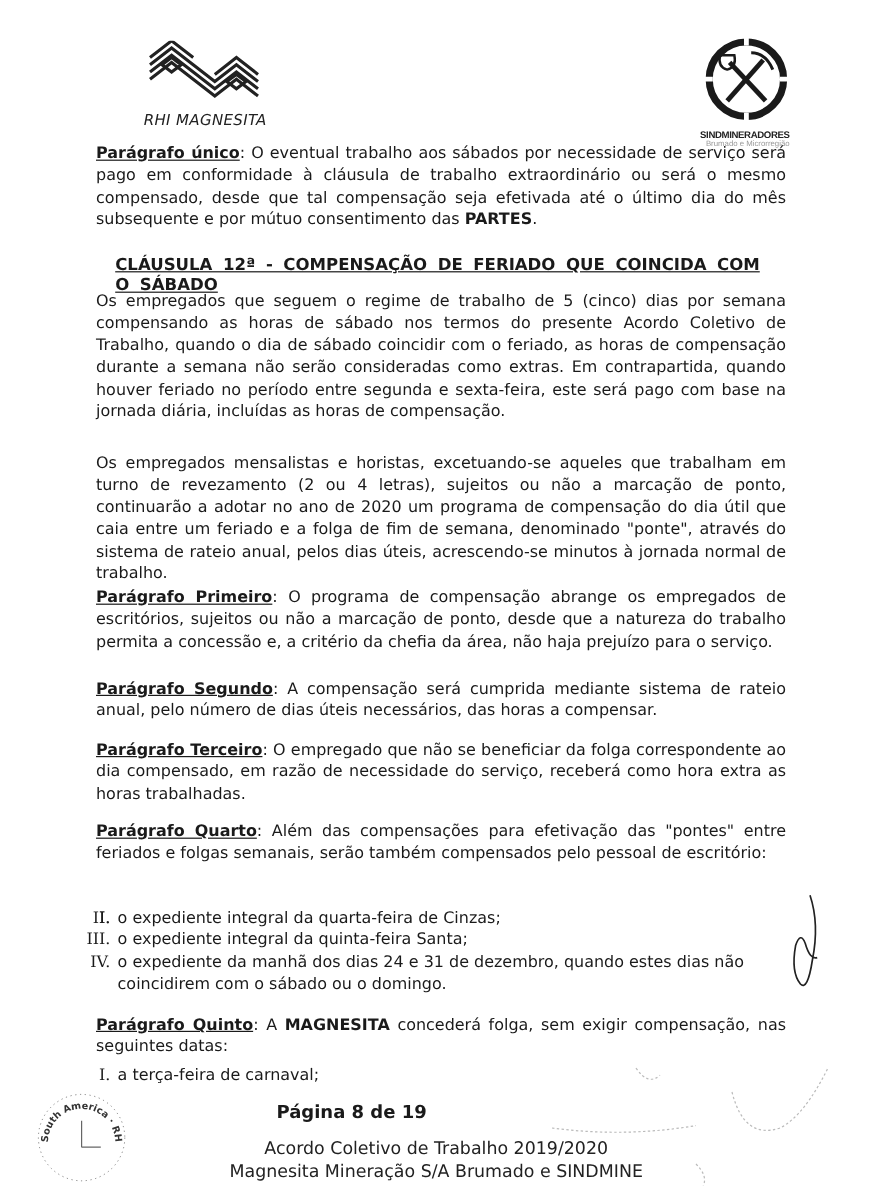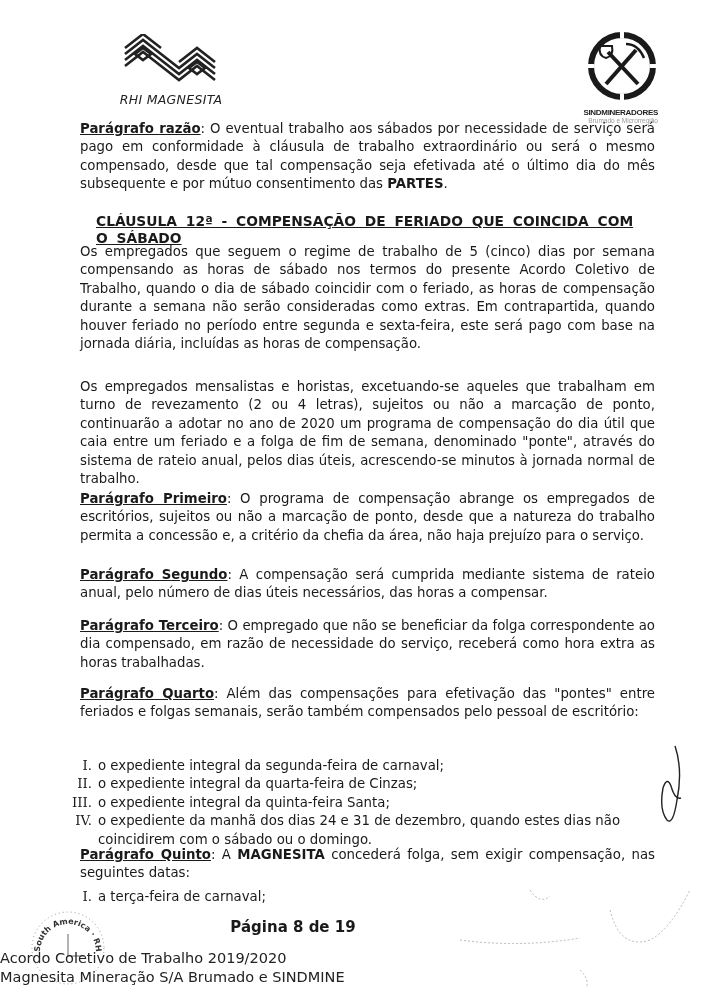--- a/index.html
+++ b/index.html
@@ -21,21 +21,21 @@
   .b { font-weight: bold; }
   .heading { font-weight: bold; text-decoration: underline; font-size: 13.8px; line-height: 17px; margin: 16px; }
   .h12 { position: absolute; left: 80px; top: 197px; width: 575px; }
 
   .blk { position: absolute; left: 80px; width: 575px; font-size: 13.3px; line-height: 18.4px; }
   ol.roman { list-style: none; margin: 0; padding: 0; }
   ol.roman li { position: relative; padding-left: 0; }
   ol.roman .num { position: absolute; right: 100%; margin-right: 6px; white-space: nowrap; font-family: "DejaVu Serif", serif; }
 
   .footer-page { position: absolute; left: 0; width: 586px; top: 918px; text-align: center; font-weight: bold; font-size: 15px; }
-  .footer-l1, .footer-l2 { position: absolute; left: 0; width: 727px; text-align: left; font-size: 14.5px; color: #222; }
+  .footer-l1, .footer-l2 { position: absolute; left: 0; width: 727px; text-align: center; font-size: 14.5px; color: #222; }
   .footer-l1 { top: 950px; }
   .footer-l2 { top: 969px; }
 
   .stamp { position: absolute; left: 28px; top: 908px; width: 80px; height: 80px; }
   .signature-right { position: absolute; left: 655px; top: 740px; width: 36px; height: 90px; }
   .sign-faint { position: absolute; left: 440px; top: 870px; width: 280px; height: 120px; }
 </style>
 </head>
 <body>
 
@@ -67,21 +67,21 @@
       <line x1="50" y1="20" x2="20" y2="54" stroke="#1a1a1a" stroke-width="4"></line>
       <path d="M14 16 Q12 26 20 28 Q28 26 26 16 Z" fill="none" stroke="#1a1a1a" stroke-width="2"></path>
       <path d="M40 14 Q52 14 58 28" fill="none" stroke="#1a1a1a" stroke-width="2.5"></path>
     </svg>
     <div class="u-name">SINDMINERADORES</div>
     <div class="u-sub">Brumado e Microrregião</div>
   </div>
 
   <div class="blk" style="top:120px;">
     <p>
-      <span class="lbl">Parágrafo razão</span><span>: O eventual trabalho aos sábados por necessidade de serviço será pago em conformidade à cláusula de trabalho extraordinário ou será o mesmo compensado, desde que tal compensação seja efetivada até o último dia do mês subsequente e por mútuo consentimento das </span><span class="b">PARTES</span><span>.</span>
+      <span class="lbl">Parágrafo único</span><span>: O eventual trabalho aos sábados por necessidade de serviço será pago em conformidade à cláusula de trabalho extraordinário ou será o mesmo compensado, desde que tal compensação seja efetivada até o último dia do mês subsequente e por mútuo consentimento das </span><span class="b">PARTES</span><span>.</span>
     </p>
   </div>
 
   <div class="h12">
     <h2 class="heading" style="word-spacing:4px;">CLÁUSULA 12ª - COMPENSAÇÃO DE FERIADO QUE COINCIDA COM O SÁBADO</h2>
   </div>
   <div class="blk" style="top:243px;">
     <p>Os empregados que seguem o regime de trabalho de 5 (cinco) dias por semana compensando as horas de sábado nos termos do presente Acordo Coletivo de Trabalho, quando o dia de sábado coincidir com o feriado, as horas de compensação durante a semana não serão consideradas como extras. Em contrapartida, quando houver feriado no período entre segunda e sexta-feira, este será pago com base na jornada diária, incluídas as horas de compensação.</p>
   </div>
 
@@ -100,21 +100,21 @@
   <div class="blk" style="top:617px;">
     <p><span class="lbl">Parágrafo Terceiro</span><span>: O empregado que não se beneficiar da folga correspondente ao dia compensado, em razão de necessidade do serviço, receberá como hora extra as horas trabalhadas.</span></p>
   </div>
 
   <div class="blk" style="top:685px;">
     <p><span class="lbl">Parágrafo Quarto</span><span>: Além das compensações para efetivação das "pontes" entre feriados e folgas semanais, serão também compensados pelo pessoal de escritório:</span></p>
   </div>
 
   <div class="blk" style="top:757px; left:98px; width:540px;">
     <ol class="roman">
-      <li><span class="num">I.</span><span>o expediente integral da segunda-feira de carnaval;</span></li>
+      <li><span class="num">I.</span></li>
       <li><span class="num">II.</span><span>o expediente integral da quarta-feira de Cinzas;</span></li>
       <li><span class="num">III.</span><span>o expediente integral da quinta-feira Santa;</span></li>
       <li><span class="num">IV.</span><span>o expediente da manhã dos dias 24 e 31 de dezembro, quando estes dias não coincidirem com o sábado ou o domingo.</span></li>
     </ol>
   </div>
 
   <div class="blk" style="top:846px;">
     <p><span class="lbl">Parágrafo Quinto</span><span>: A </span><span class="b">MAGNESITA</span><span> concederá folga, sem exigir compensação, nas seguintes datas:</span></p>
   </div>
 

